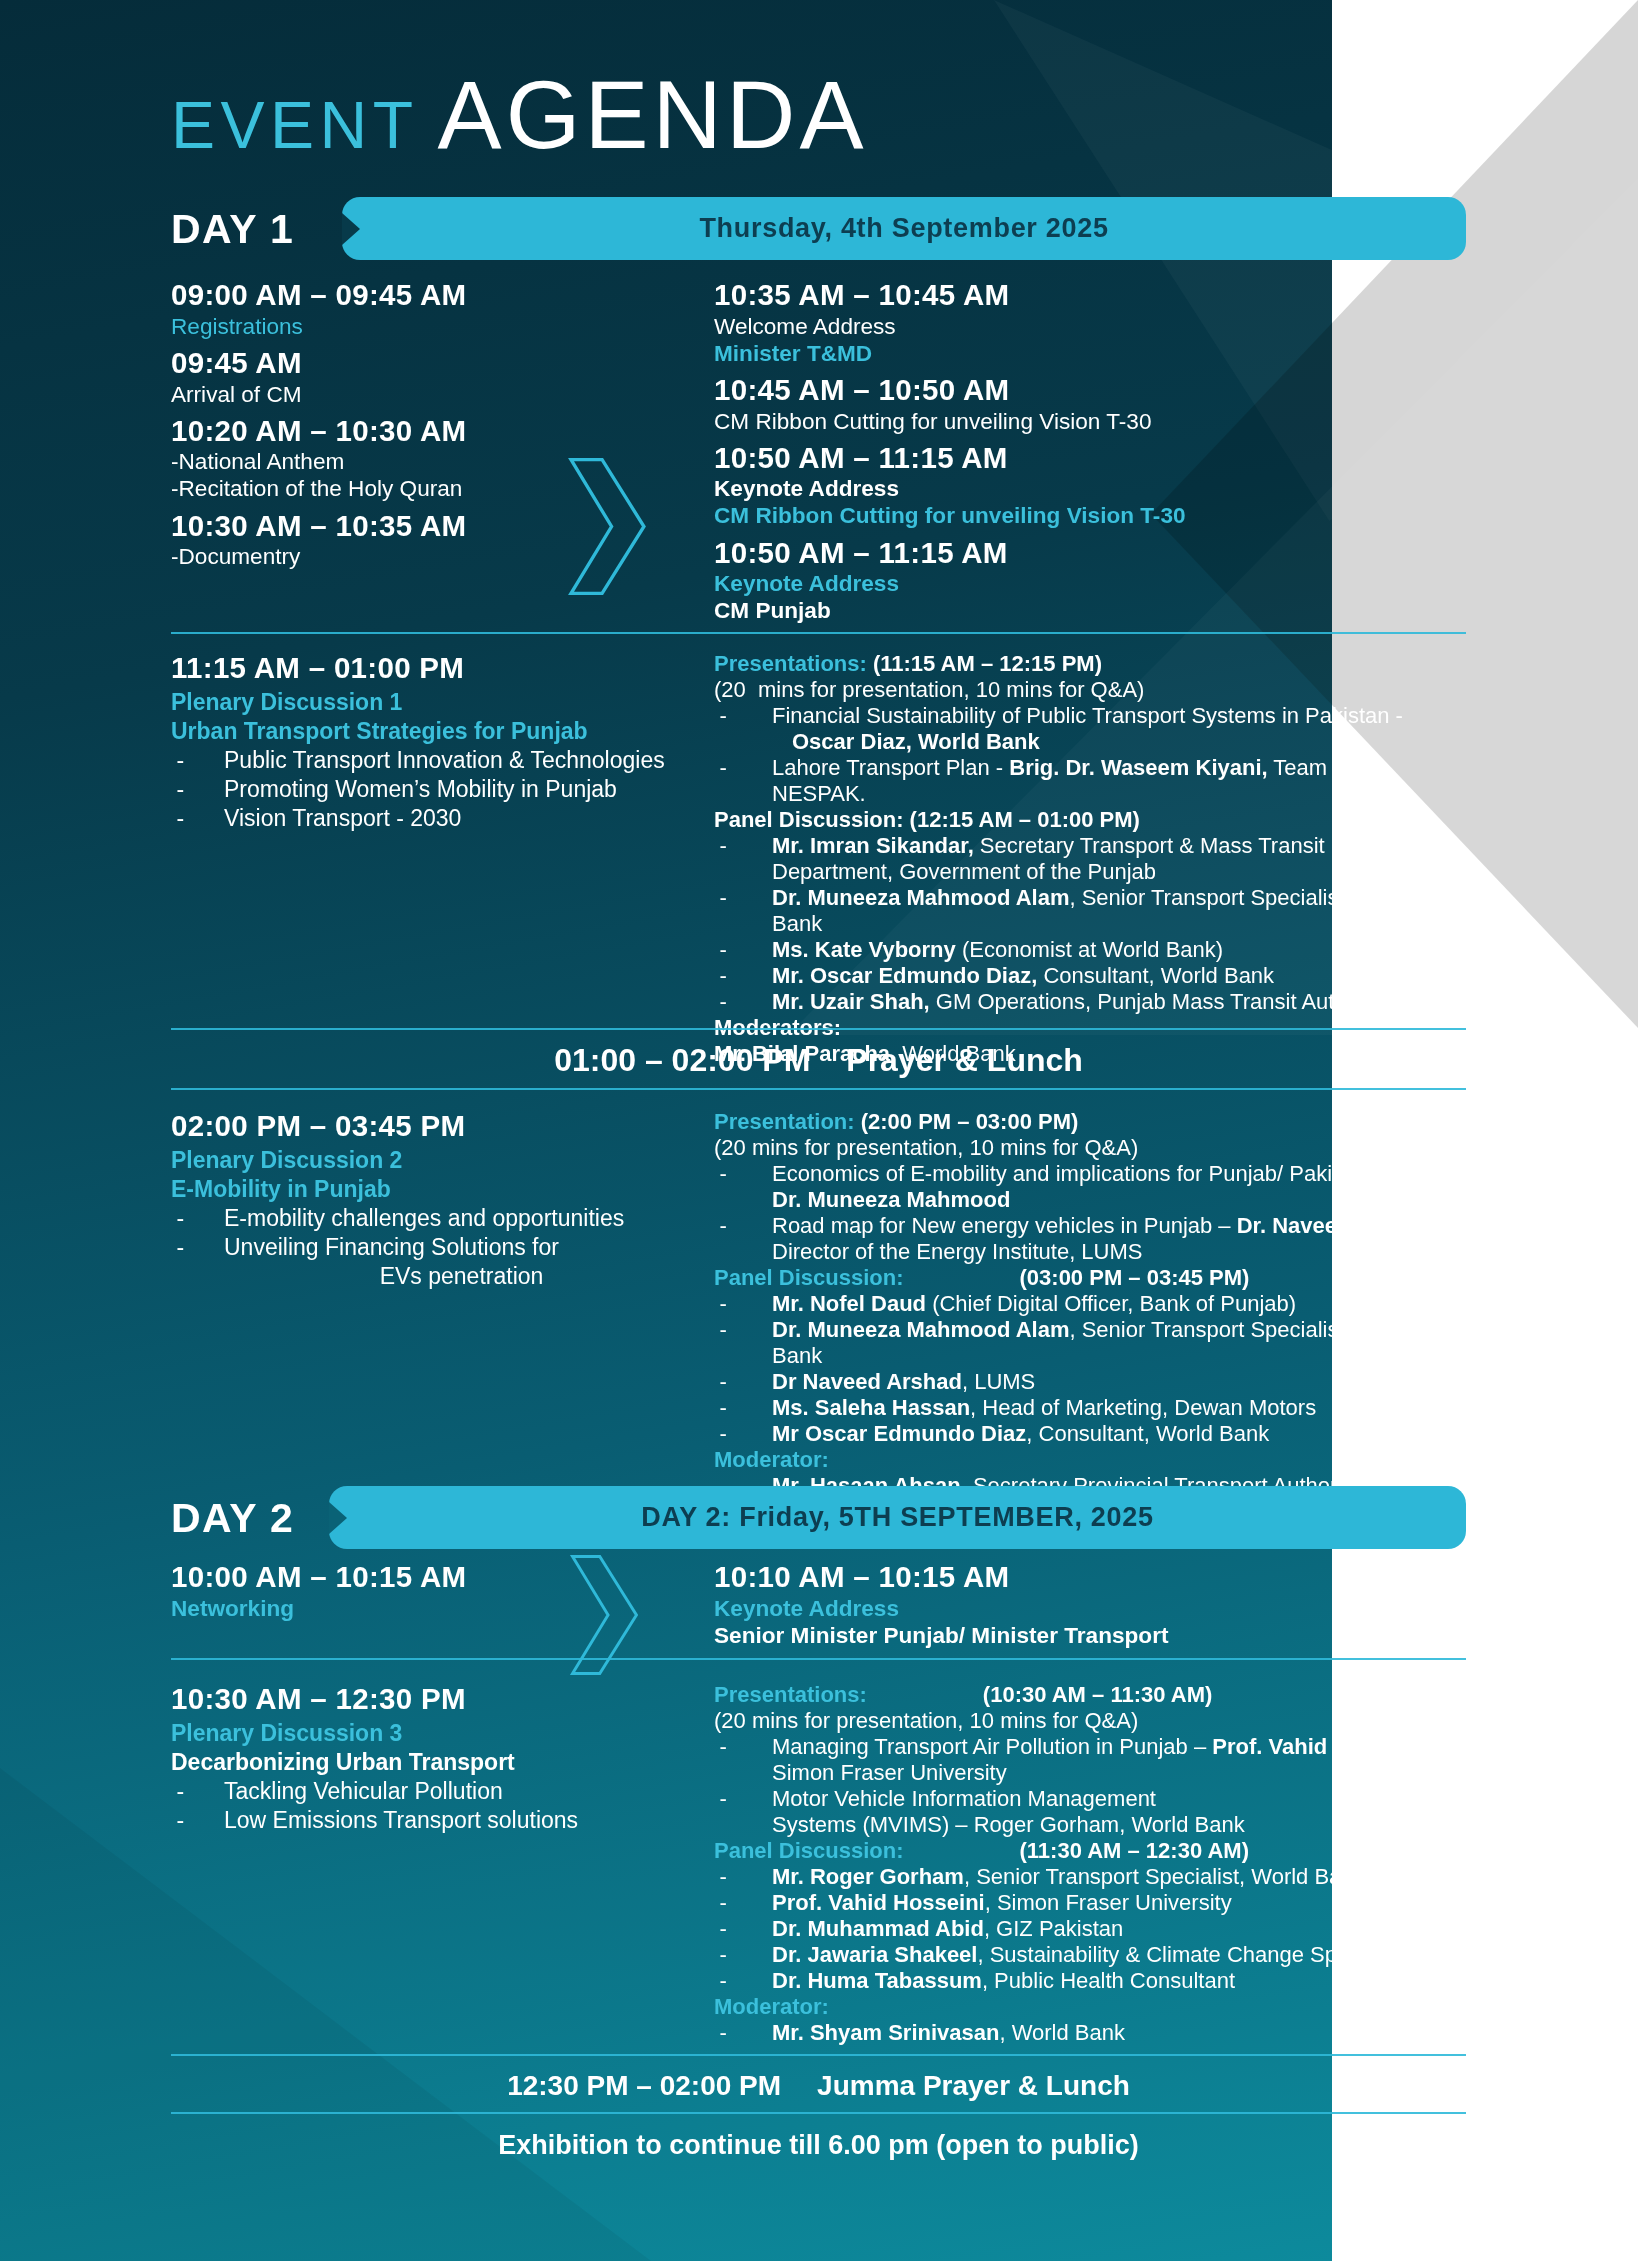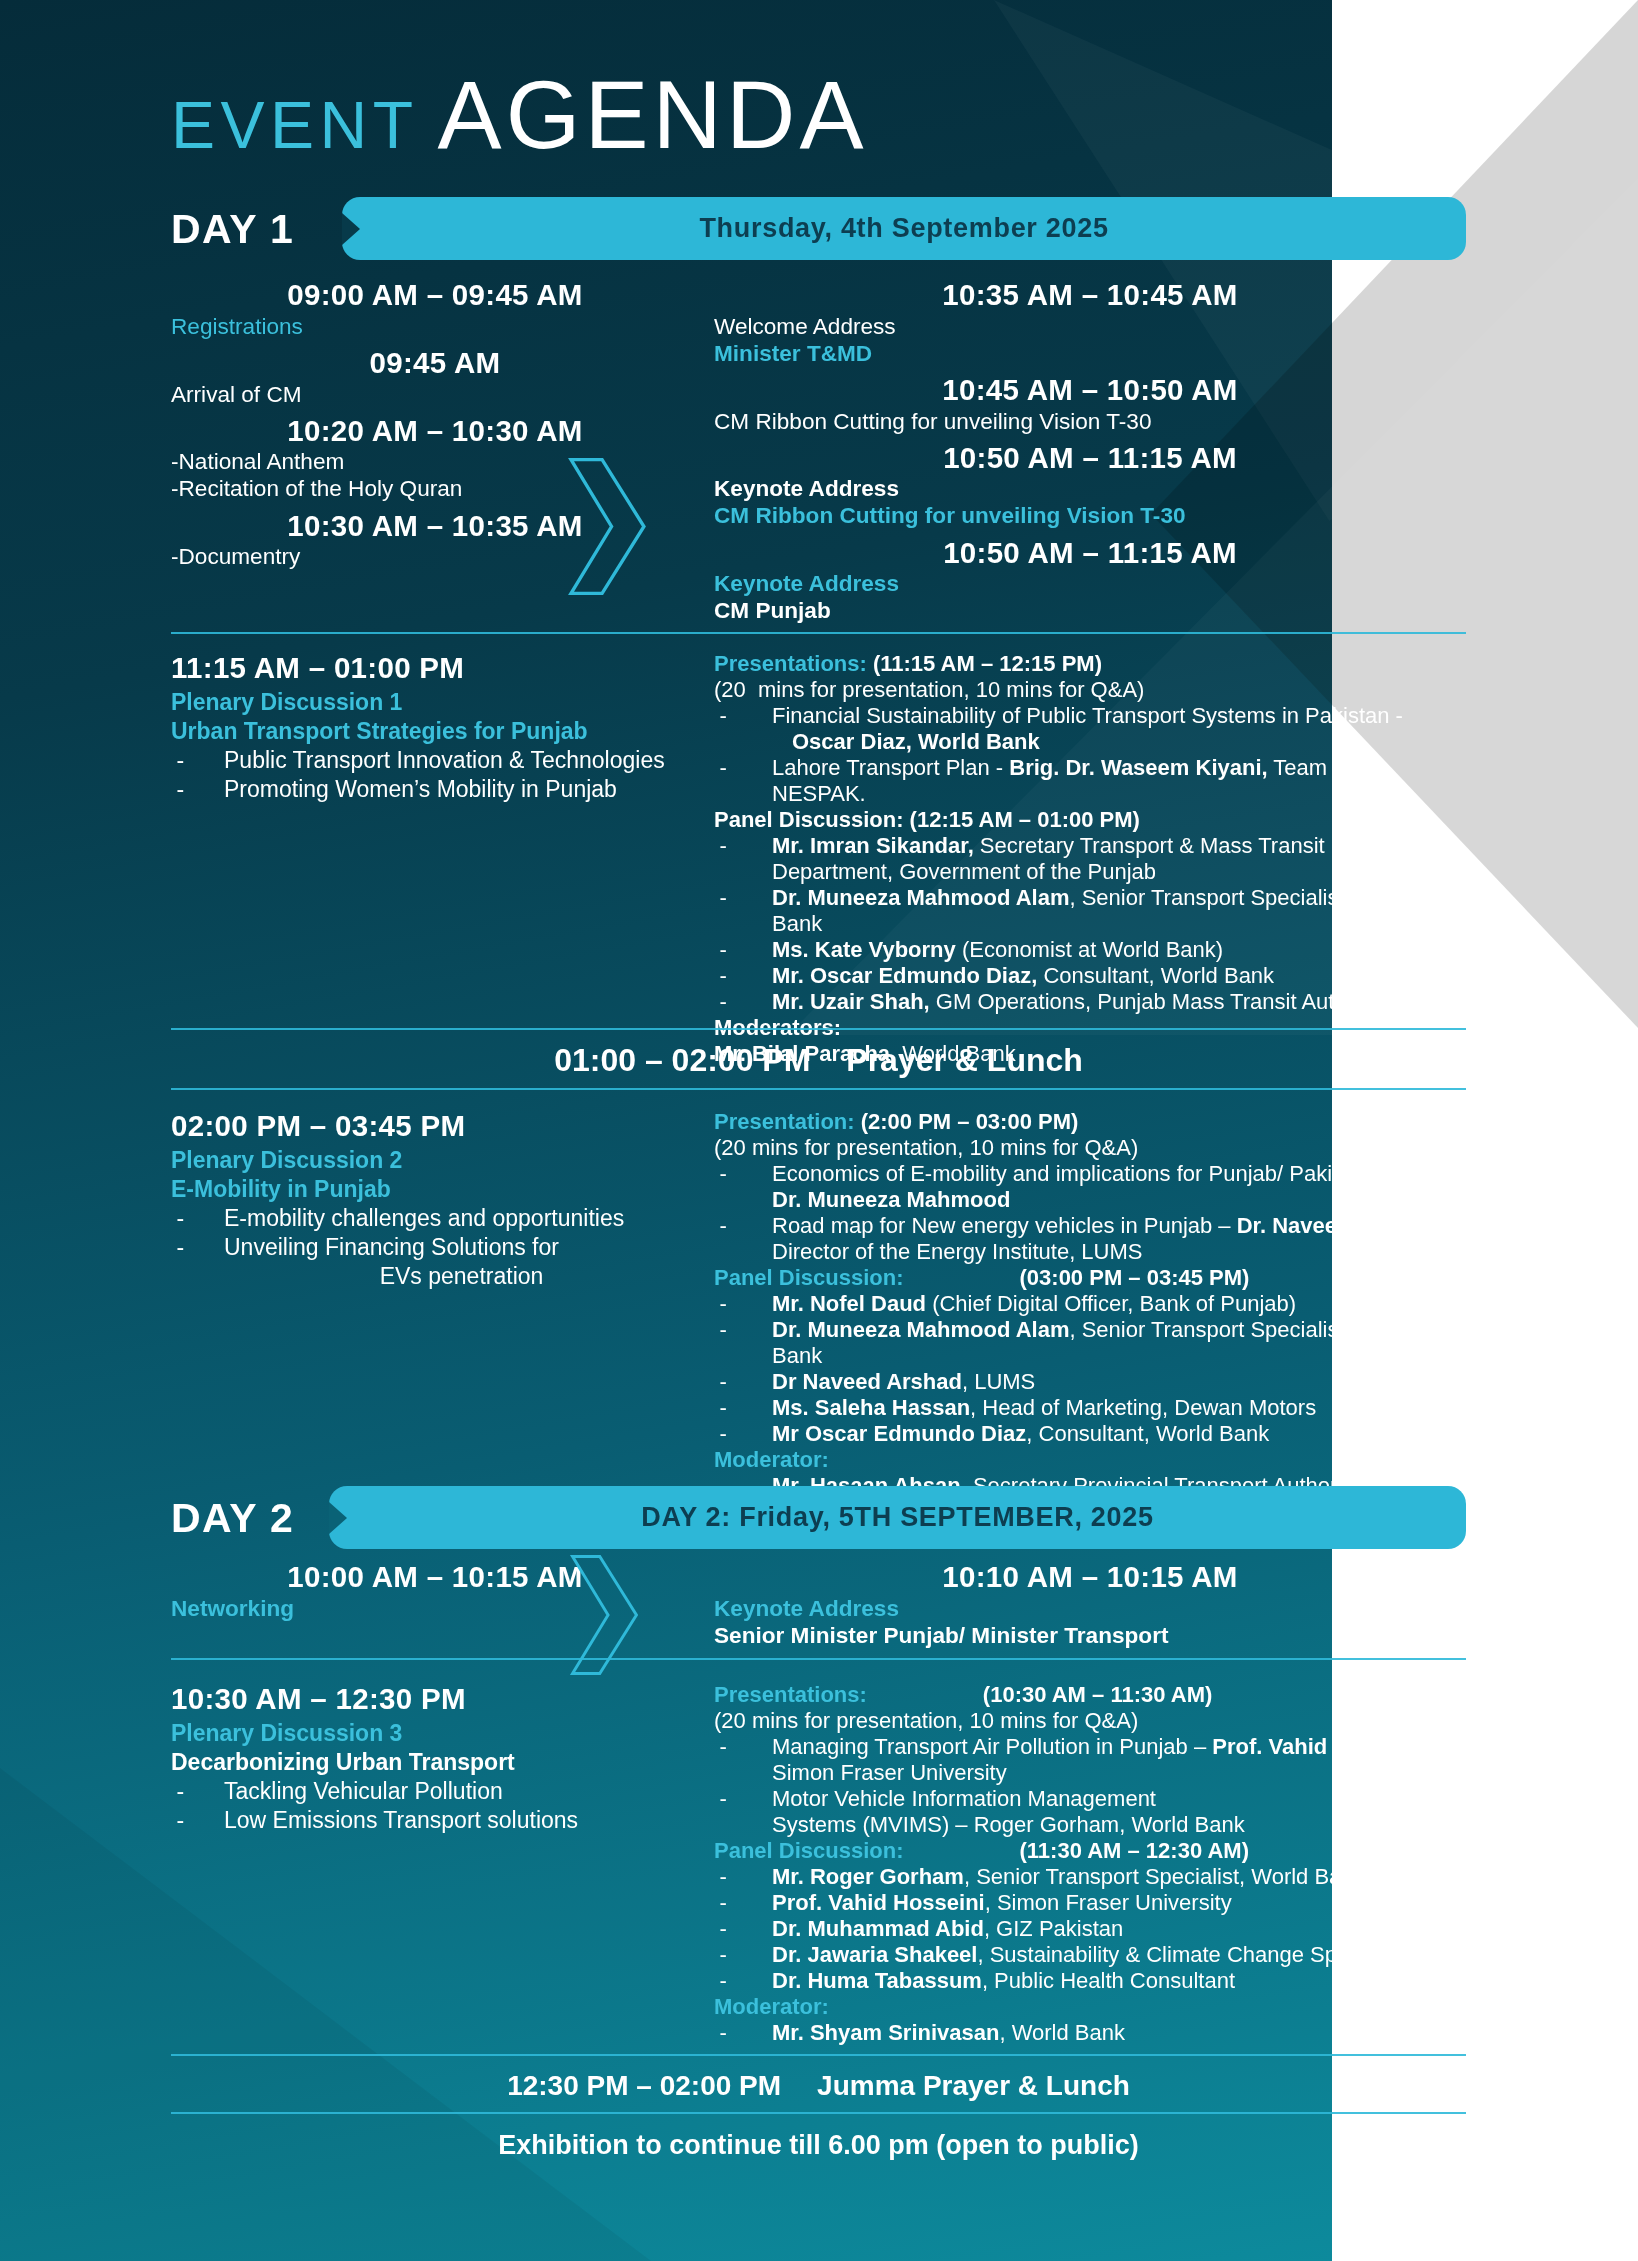--- a/index.html
+++ b/index.html
@@ -46,21 +46,21 @@
   .sec{position:absolute;left:171px;width:1295px;}
   .sec-a{top:280px;}
   .sec-b{top:651px;}
   .sec-c{top:1109px;}
   .sec-d{top:1562px;}
   .sec-e{top:1682px;}
   .col-l{position:absolute;left:0;top:0;width:528px;}
   .col-r{position:absolute;left:543px;top:0;width:752px;}
 
   .time{font-size:29.5px;font-weight:700;letter-spacing:0.3px;line-height:33px;margin-bottom:4.1px;}
-  .morning .time{line-height:30px;margin-bottom:2.7px;text-align:center;}
+  .morning .time{line-height:30px;margin-bottom:2.7px;}
   .item{margin-bottom:8.2px;}
   .col-l .ln{font-size:23px;line-height:29px;}
   .col-r .ln{font-size:22px;line-height:26px;}
   .morning .col-l .ln,.morning .col-r .ln{font-size:22.6px;line-height:27px;}
 
   .seg{white-space:pre-wrap;}
   .seg.b{font-weight:700;}
   .seg.c{color:var(--accent);}
   .seg.cb{color:var(--accent);font-weight:700;}
   .seg.gap{margin-left:116px;}
@@ -156,20 +156,21 @@
   <div class="rule r1"></div>
 
   <section class="sec sec-b">
     <div class="col-l">
         <div class="item">
           <div class="time">11:15 AM – 01:00 PM</div>
           <div class="ln"><span class="seg cb">Plenary Discussion 1</span></div>
           <div class="ln"><span class="seg cb">Urban Transport Strategies for Punjab</span></div>
           <div class="ln bu"><span class="seg">Public Transport Innovation &amp; Technologies</span></div>
           <div class="ln bu"><span class="seg">Promoting Women’s Mobility in Punjab</span></div>
+          <div class="ln bu"><span class="seg">Vision Transport - 2030</span></div>
         </div>
       </div>
     <div class="col-r">
         <div class="item">
           <div class="ln"><span class="seg cb">Presentations: </span><span class="seg b">(11:15 AM – 12:15 PM)</span></div>
           <div class="ln"><span class="seg">(20  mins for presentation, 10 mins for Q&amp;A)</span></div>
           <div class="ln bu"><span class="seg">Financial Sustainability of Public Transport Systems in Pakistan -</span></div>
           <div class="ln i2"><span class="seg b">Oscar Diaz, World Bank</span></div>
           <div class="ln bu"><span class="seg">Lahore Transport Plan - </span><span class="seg b">Brig. Dr. Waseem Kiyani,</span><span class="seg"> Team Lead NESPAK.</span></div>
           <div class="ln"><span class="seg b">Panel Discussion: (12:15 AM – 01:00 PM)</span></div>

